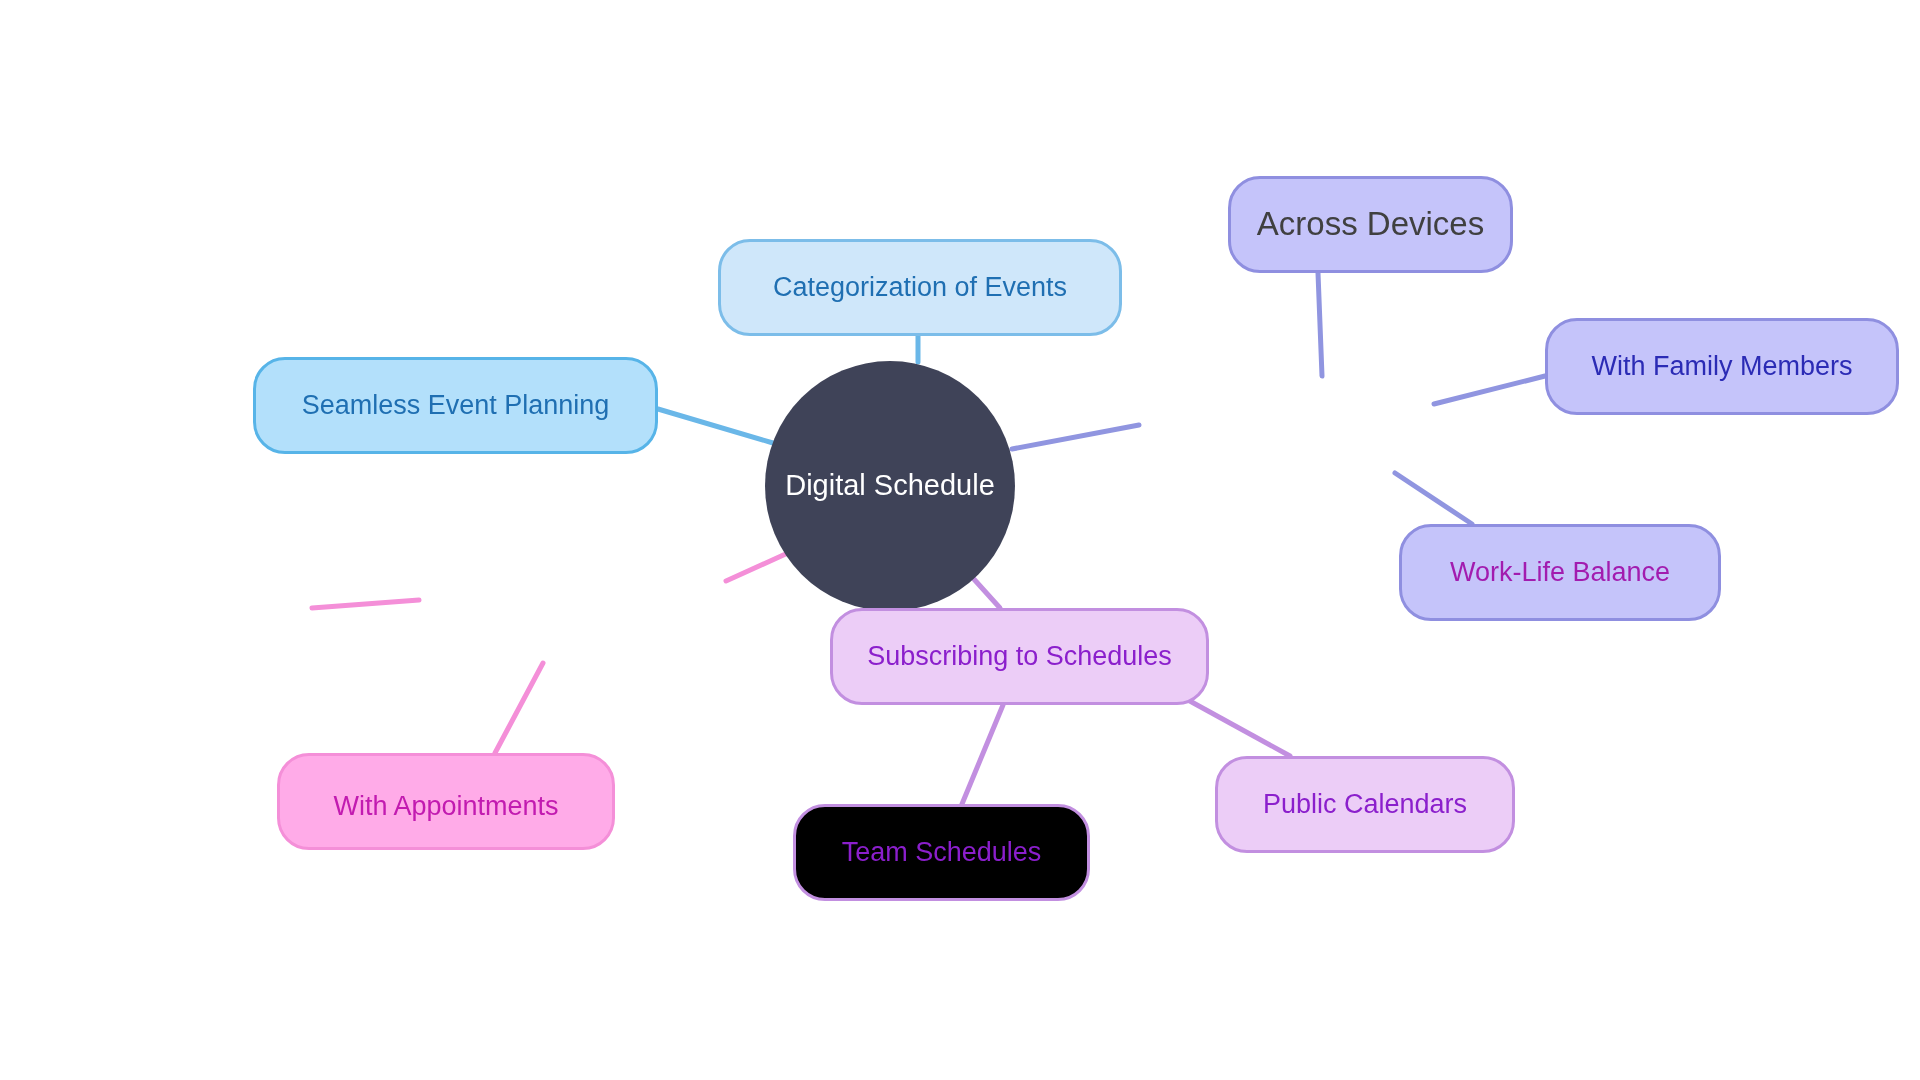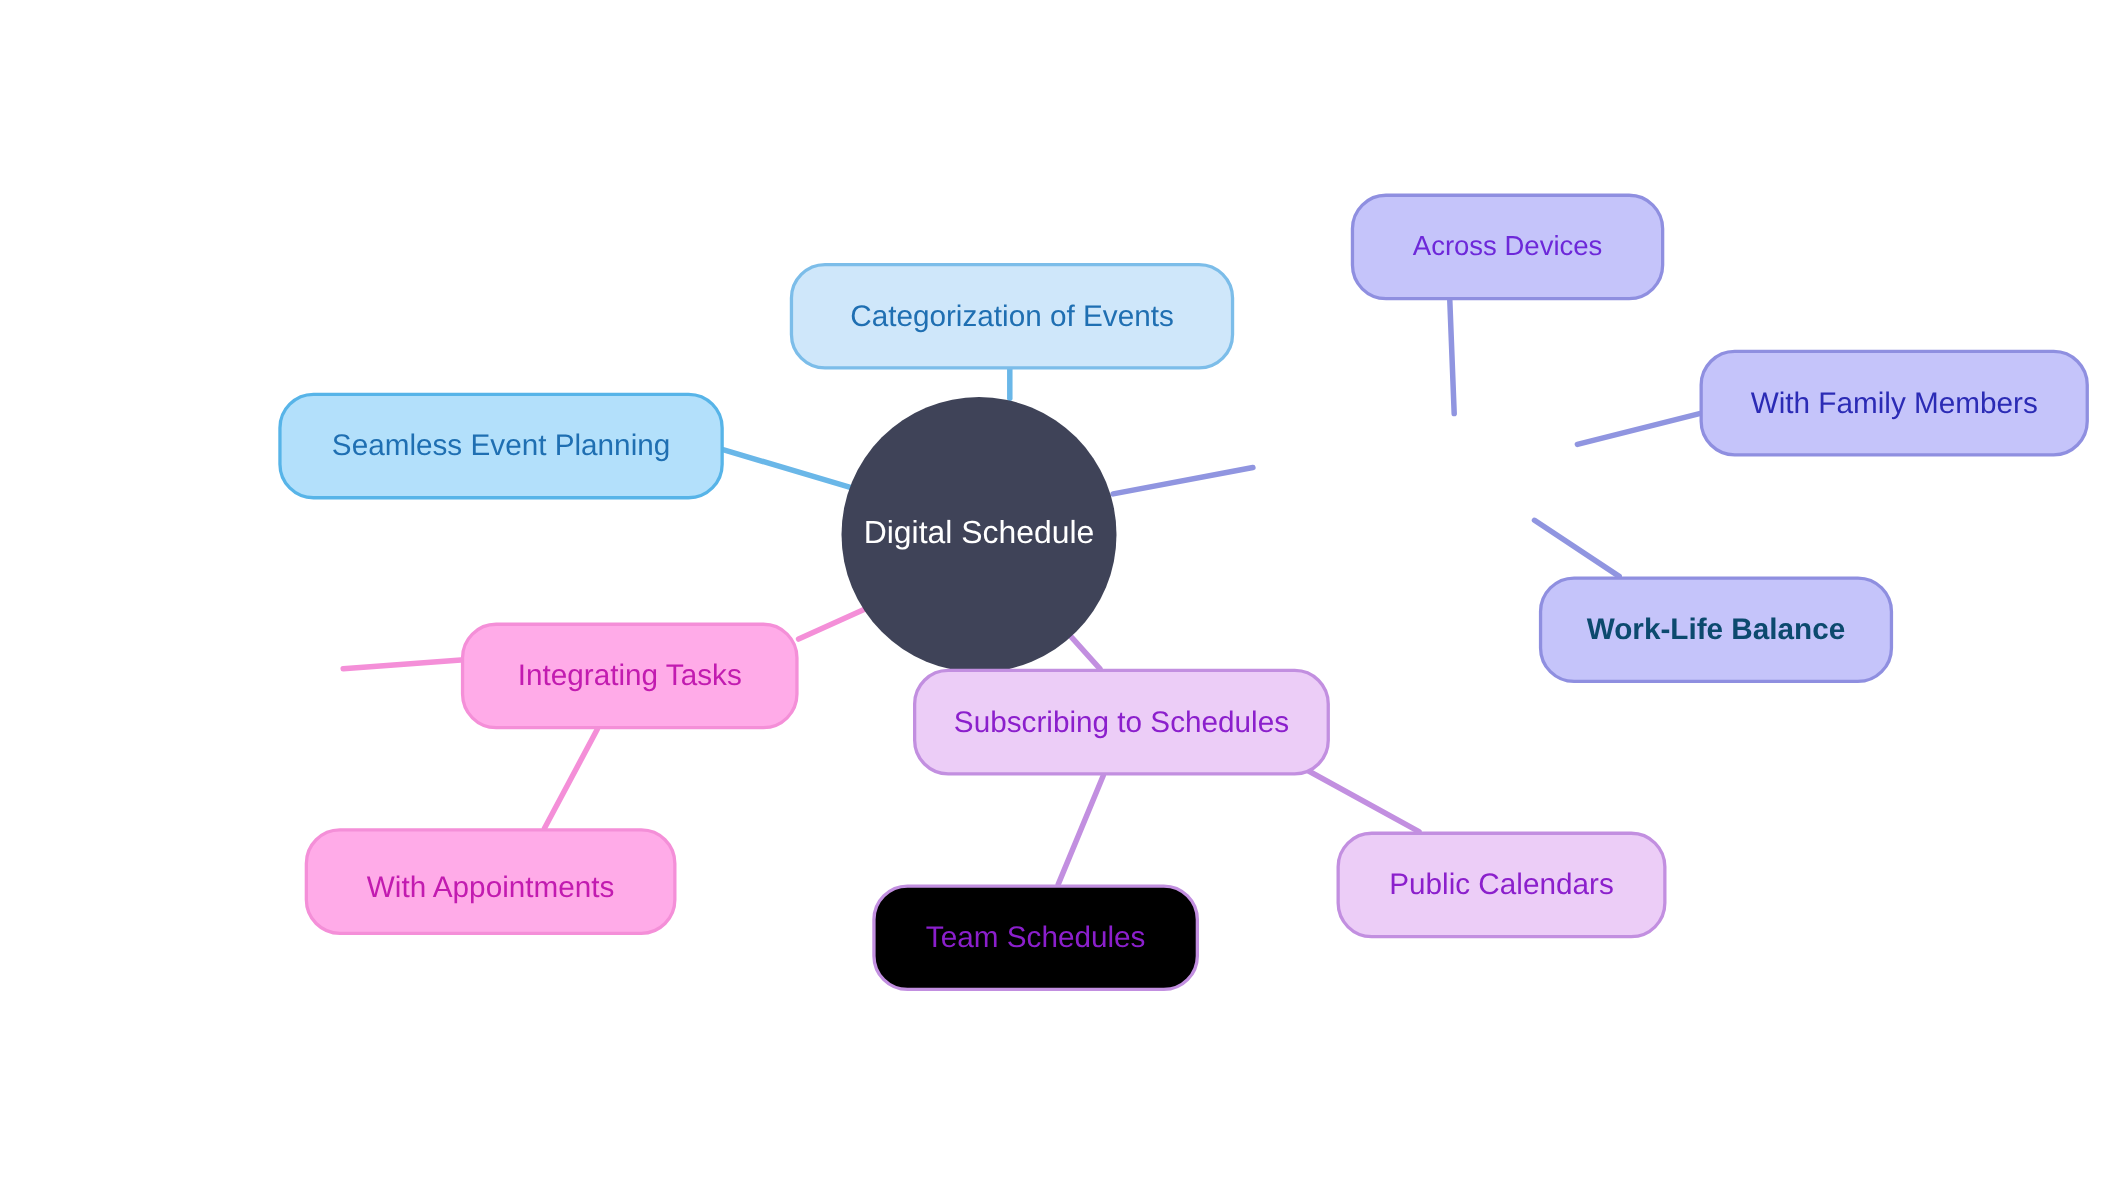--- a/index.html
+++ b/index.html
@@ -74,30 +74,27 @@
 <div class="node node-root" style="left: 765px; top: 361px; width: 250px; height: 250px; background: rgb(63, 67, 88);">
       <span class="node-label" style="color: rgb(255, 255, 255); font-size: 29px;">Digital Schedule</span>
     </div>
     <div class="node node-rect" style="left: 718px; top: 239px; width: 404px; height: 97px; background: rgb(207, 231, 250); border-color: rgb(124, 189, 233);">
       <span class="node-label" style="color: rgb(31, 111, 178); font-size: 27px;">Categorization of Events</span>
     </div>
     <div class="node node-rect" style="left: 253px; top: 357px; width: 405px; height: 97px; background: rgb(179, 224, 251); border-color: rgb(87, 180, 232);">
       <span class="node-label" style="color: rgb(31, 111, 178); font-size: 27px;">Seamless Event Planning</span>
     </div>
     <div class="node node-rect" style="left: 1228px; top: 176px; width: 285px; height: 97px; background: rgb(197, 196, 250); border-color: rgb(143, 143, 224);">
-      <span class="node-label" style="color: #6d28d9; font-size: 25px;">Across Devices</span>
+      <span class="node-label" style="color: #404040; font-size: 33px;">Across Devices</span>
     </div>
     <div class="node node-rect" style="left: 1545px; top: 318px; width: 354px; height: 97px; background: rgb(197, 196, 250); border-color: rgb(143, 143, 224);">
       <span class="node-label" style="color: rgb(43, 43, 181); font-size: 27px;">With Family Members</span>
     </div>
     <div class="node node-rect" style="left: 1399px; top: 524px; width: 322px; height: 97px; background: rgb(197, 196, 250); border-color: rgb(143, 143, 224);">
-      <span class="node-label" style="color: #0c4a6e; font-size: 27px; font-weight: bold;">Work-Life Balance</span>
-    </div>
-    <div class="node node-rect" style="left: 419px; top: 566px; width: 307px; height: 97px; background: rgb(255, 171, 232); border-color: rgb(244, 143, 216);">
-      <span class="node-label" style="color: rgb(194, 27, 176); font-size: 27px;">Integrating Tasks</span>
+      <span class="node-label" style="color: #a21caf; font-size: 27px;">Work-Life Balance</span>
     </div>
     <div class="node node-rect" style="left: 277px; top: 753px; width: 338px; height: 97px; background: rgb(255, 171, 232); border-color: rgb(244, 143, 216);">
       <span class="node-label" style="color: rgb(194, 27, 176); font-size: 27px; margin-top: 11px;">With Appointments</span>
     </div>
     <div class="node node-rect" style="left: 830px; top: 608px; width: 379px; height: 97px; background: rgb(236, 205, 247); border-color: rgb(194, 143, 224);">
       <span class="node-label" style="color: rgb(139, 31, 204); font-size: 27px;">Subscribing to Schedules</span>
     </div>
     <div class="node node-rect" style="left: 793px; top: 804px; width: 297px; height: 97px; background: #000000; border-color: rgb(194, 143, 224);">
       <span class="node-label" style="color: rgb(139, 31, 204); font-size: 27px;">Team Schedules</span>
     </div>

